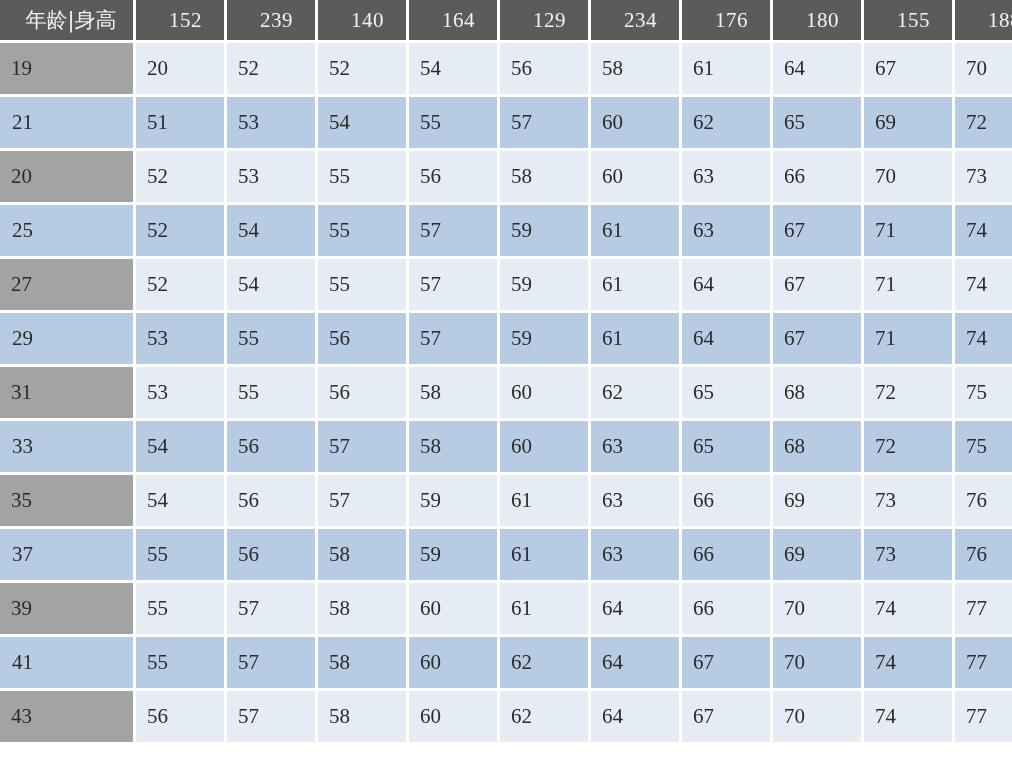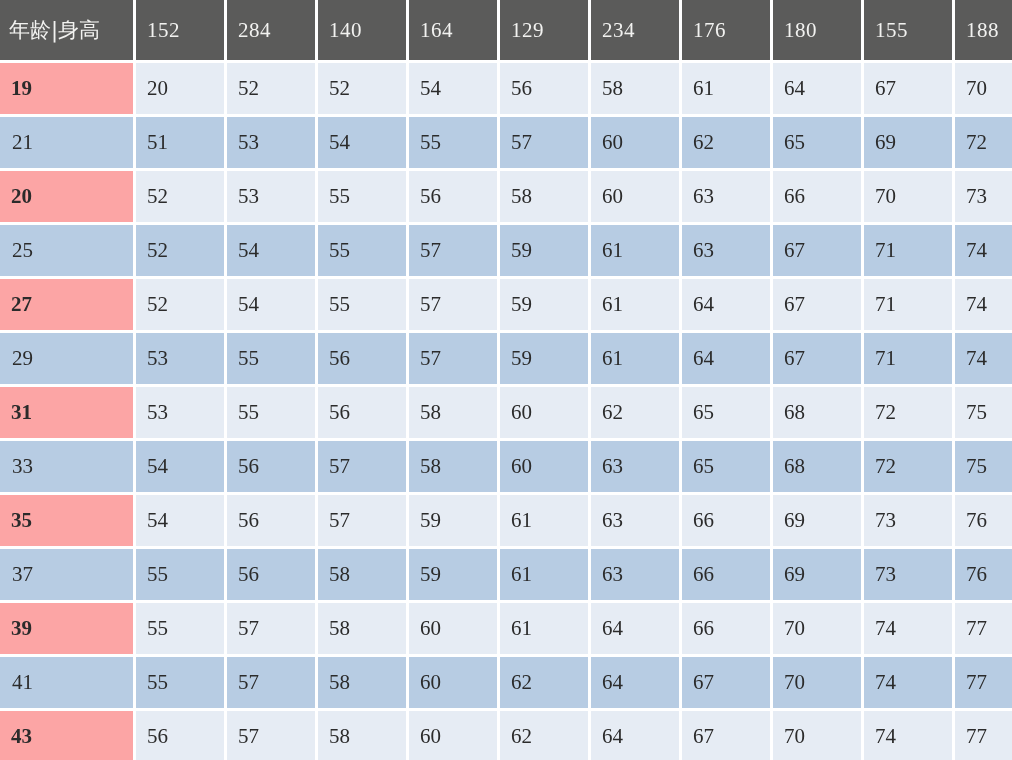--- a/index.html
+++ b/index.html
@@ -29,24 +29,24 @@
     width: 1018px;
     table-layout: fixed;
   }
 
   table.weight-table col.age-col { width: 133px; }
   table.weight-table col.h-col   { width: 88px;  }
 
   thead th {
     background: #5b5b5a;
     color: #f2f2f0;
-    height: 60px;
+    height: 40px;
     font-size: 21px;
     font-weight: normal;
-    text-align: left;
+    text-align: center;
     padding: 0 0 0 11px;
     vertical-align: middle;
     letter-spacing: 0.5px;
     white-space: nowrap;
     overflow: hidden;
   }
 
   thead th.age-head {
     font-family: "DejaVu Sans", "Liberation Sans", sans-serif;
     font-size: 21px;
@@ -61,21 +61,21 @@
     padding: 0 0 0 11px;
     vertical-align: middle;
     text-align: left;
     white-space: nowrap;
     overflow: hidden;
   }
 
   tbody tr.row-light td { background: #e6ecf4; }
   tbody tr.row-dark  td { background: #b7cce3; }
 
-  tbody tr.row-light td.age-cell { background: #fca5a5; font-weight: bold; }
+  tbody tr.row-light td.age-cell { background: #a3a3a3; }
   tbody tr.row-dark  td.age-cell { background: #b7cce3; padding-left: 12px; }
 </style>
 </head>
 <body>
 
 <div class="table-wrap">
   <table class="weight-table">
     <colgroup>
       <col class="age-col">
       <col class="h-col">
@@ -86,21 +86,21 @@
       <col class="h-col">
         <col class="h-col">
         <col class="h-col">
         <col class="h-col">
         <col class="h-col">
     </colgroup>
     <thead>
       <tr>
         <th class="age-head">年龄|身高</th>
         <th>152</th>
-        <th>284</th>
+        <th>239</th>
         <th>140</th>
         <th>164</th>
         <th>129</th>
         <th>234</th>
         <th>176</th>
         <th>180</th>
         <th>155</th>
         <th>188</th>
       </tr>
     </thead>

